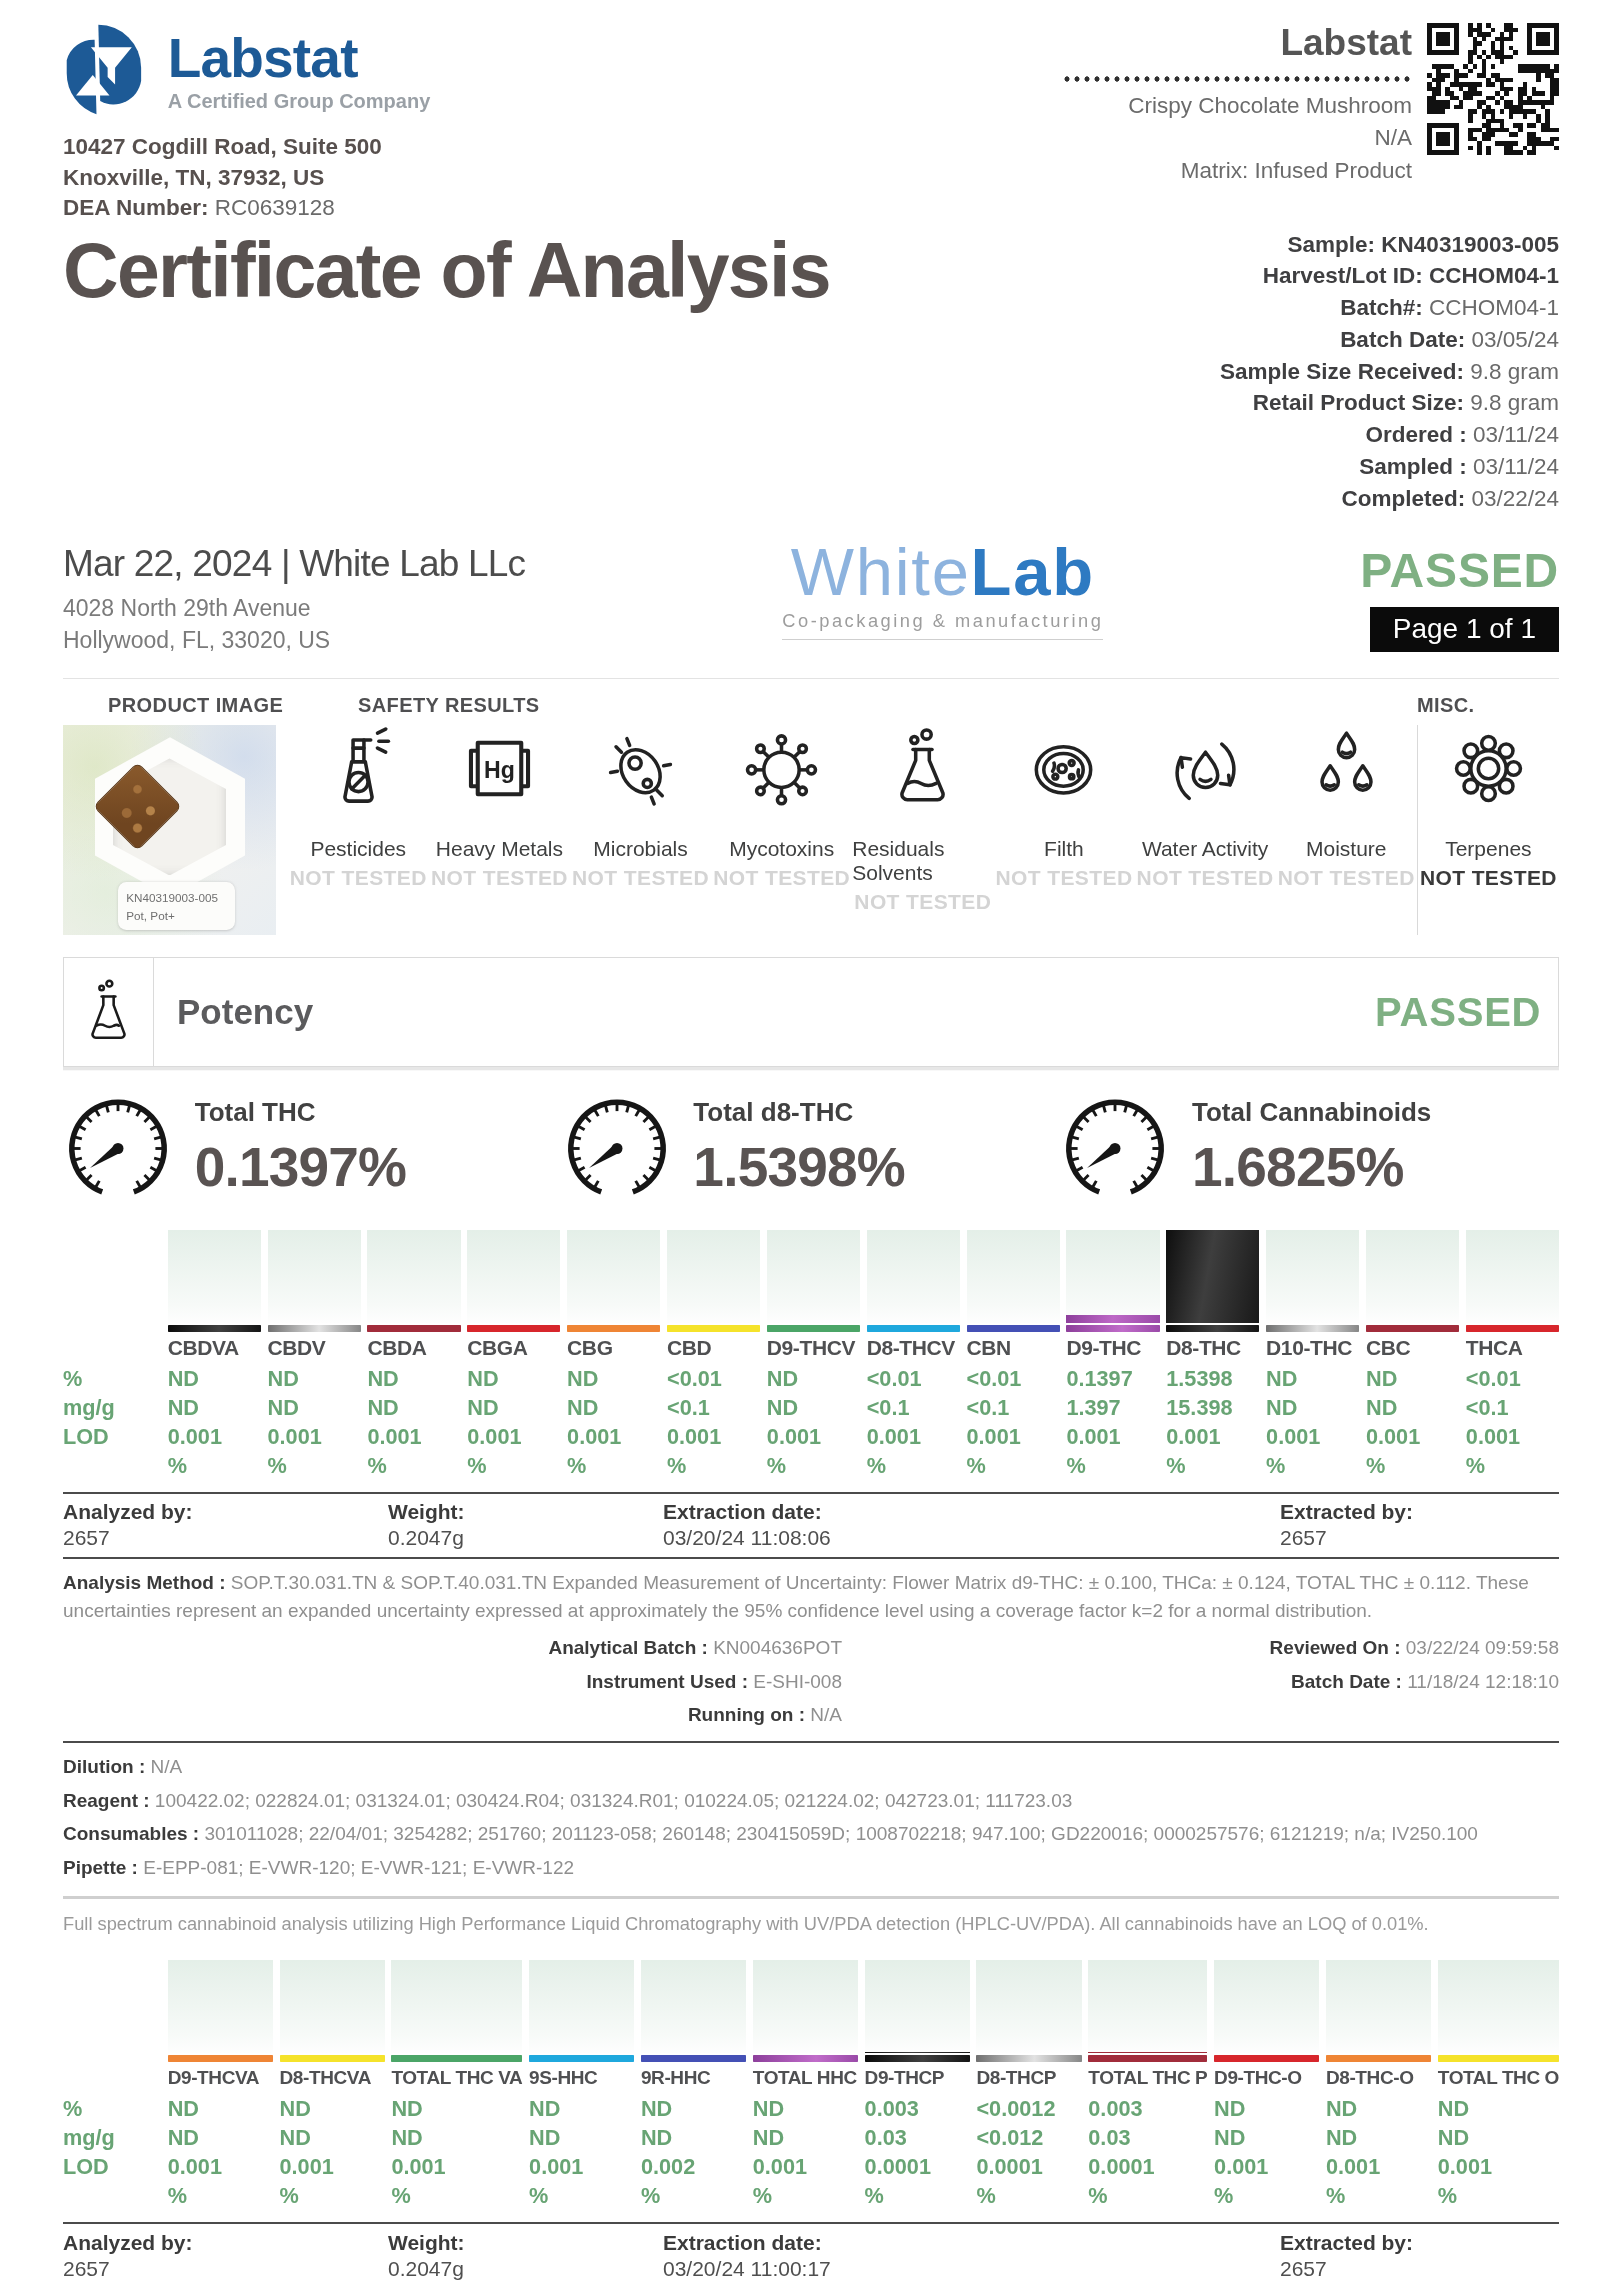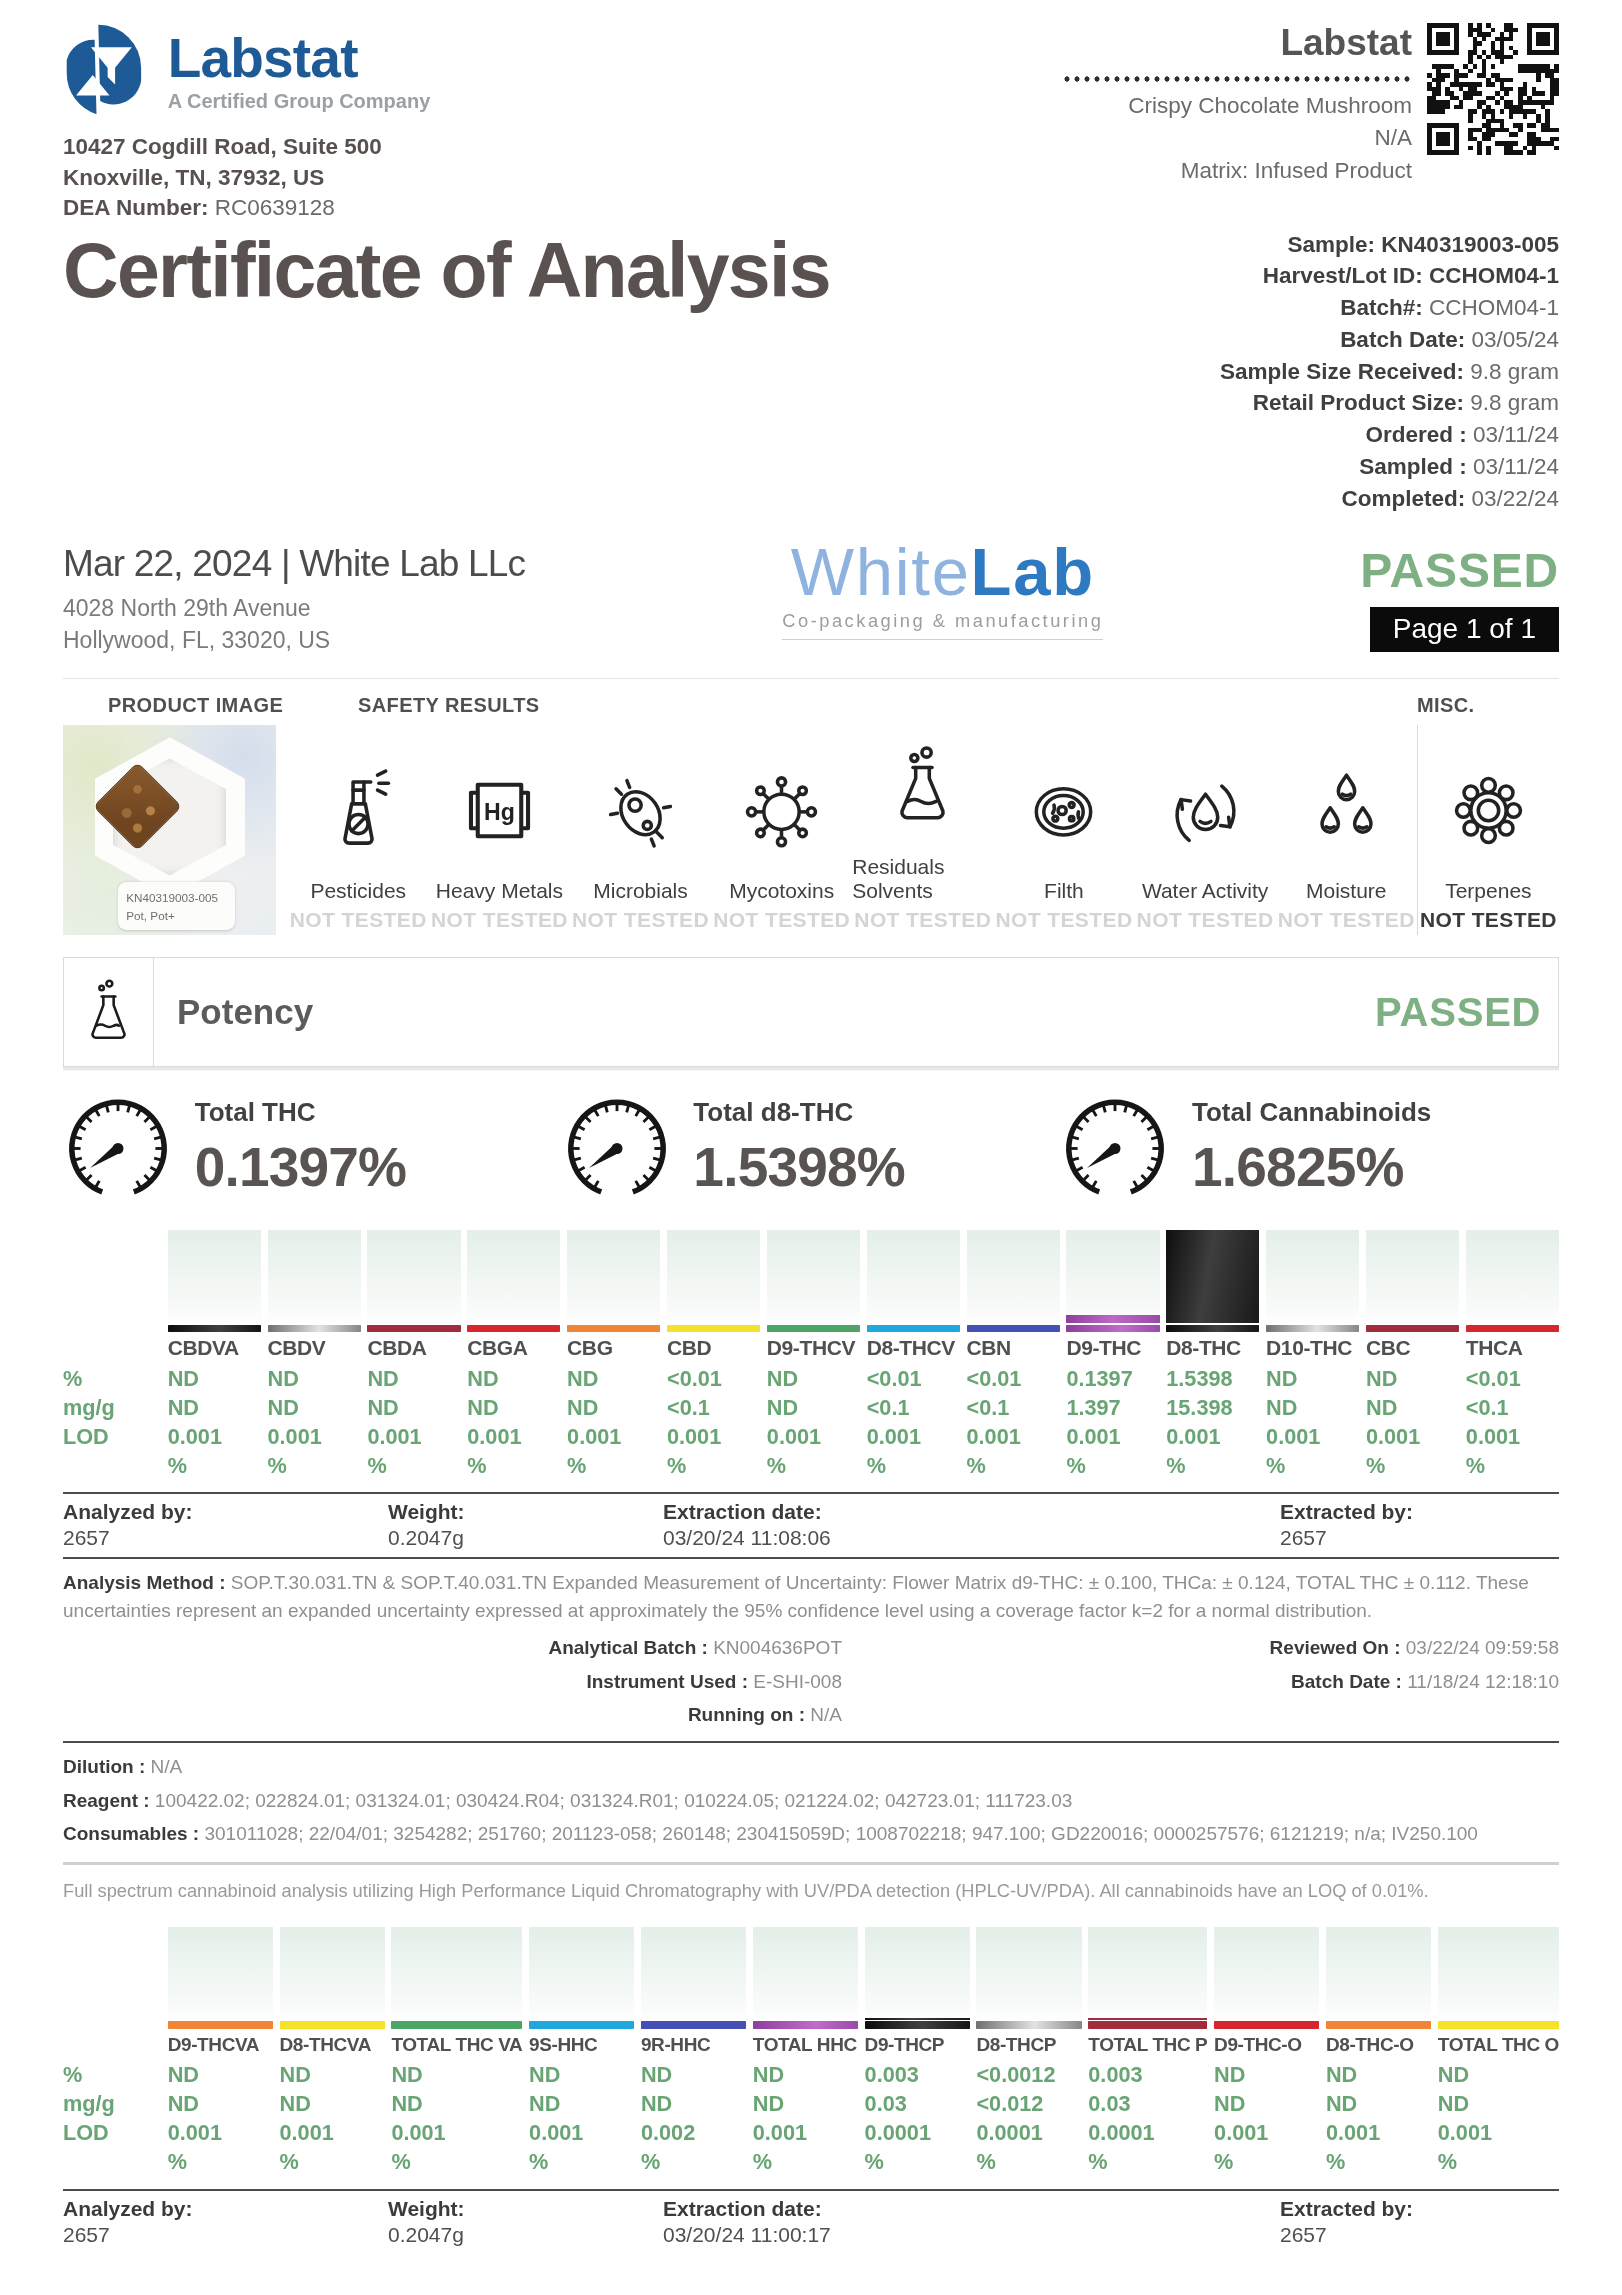--- a/index.html
+++ b/index.html
@@ -79,21 +79,21 @@
       radial-gradient(circle at 30% 30%, #a4713c 6%, transparent 8%),
       radial-gradient(circle at 70% 40%, #b5834a 7%, transparent 9%),
       radial-gradient(circle at 45% 70%, #9c6a38 8%, transparent 10%),
       radial-gradient(circle at 75% 75%, #ad7a42 6%, transparent 8%),
       linear-gradient(135deg,#8a5a2c,#6f4520 70%);
     border:1.7px solid #5c3a1a; }
   .photo-label { position:absolute; left:55px; bottom:5px; width:117px; height:48px; background:#fcfcfa;
     border-radius:8.3px; padding:6.7px 8.3px; font-size:11.7px; color:#6f6f6f; line-height:1.5;
     box-shadow:0 0.8px 2.5px rgba(140,140,140,.4); }
   .icons-strip { flex:1; display:flex; margin-left:11.7px; }
-  .icon-cell { flex:1; display:flex; flex-direction:column; align-items:center; justify-content:flex-end; padding-bottom:3.3px;}
+  .icon-cell { flex:1; display:flex; flex-direction:column; align-items:center; padding-bottom:3.3px;}
   .icon-cell svg { width:87px; height:87px; margin-bottom:21.7px; }
   .ic-label { font-size:21px; color:#3f4040; }
   .ic-status { font-size:21px; font-weight:bold; color:#d4d4d4; margin-top:5px; letter-spacing:0.4px;}
   .misc-cell { width:142px; border-left:1.7px solid #d9d9d9; }
   .misc-cell .ic-status { color:#3a3a3a; }
 
   
   .potency-box { margin-top:21.7px; border:1.7px solid #dadada; display:flex; align-items:center;
     box-shadow:0 3.3px 0 #e7e7e7; background:#fff; height:110px;}
   .potency-ic { width:90px; height:100%; border-right:1.7px solid #dadada; display:flex; align-items:center; justify-content:center;}
@@ -972,20 +972,21 @@
         <div class="meth-line"><span class="l">Batch Date :</span> <span class="v">11/18/24 12:18:10</span></div>
       </div>
     </div>
   </div>
 
   <hr class="rule-dark">
   <div class="meth">
     <div class="meth-line"><span class="l">Dilution :</span> <span class="v">N/A</span></div>
     <div class="meth-line"><span class="l">Reagent :</span> <span class="v">100422.02; 022824.01; 031324.01; 030424.R04; 031324.R01; 010224.05; 021224.02; 042723.01; 111723.03</span></div>
     <div class="meth-line"><span class="l">Consumables :</span> <span class="v">301011028; 22/04/01; 3254282; 251760; 201123-058; 260148; 230415059D; 1008702218; 947.100; GD220016; 0000257576; 6121219; n/a; IV250.100</span></div>
+    <div class="meth-line"><span class="l">Pipette :</span> <span class="v">E-EPP-081; E-VWR-120; E-VWR-121; E-VWR-122</span></div>
   </div>
   <hr class="rule-light">
   <div class="note">Full spectrum cannabinoid analysis utilizing High Performance Liquid Chromatography with UV/PDA detection (HPLC-UV/PDA). All cannabinoids have an LOQ of 0.01%.</div>
 
   <div class="chart c2" id="chart2" style="grid-template-columns: 98px repeat(12, 1fr);">
       <div class="col labels">
         <div class="barzone"></div>
         <div class="strip"></div>
         <div class="colhead"></div>
         <div class="rowlab">%</div>

